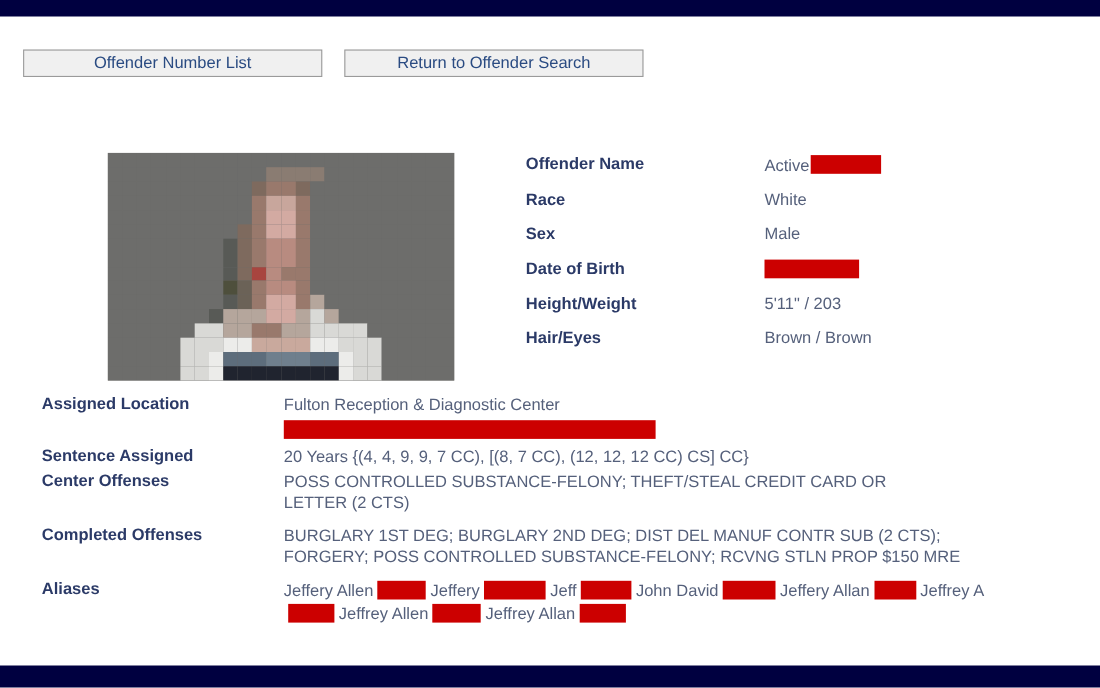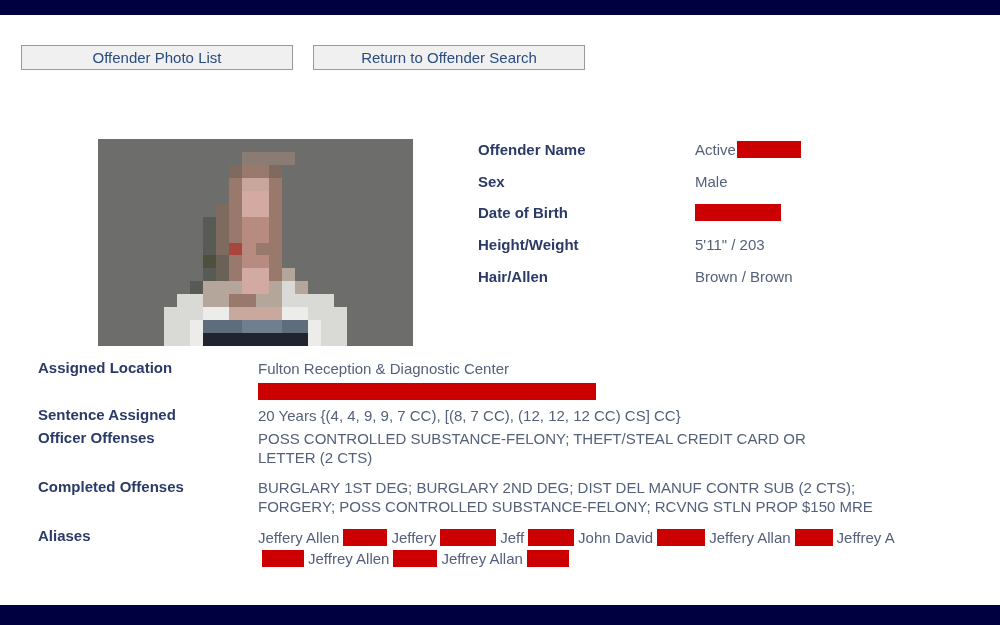--- a/index.html
+++ b/index.html
@@ -156,21 +156,21 @@
   .alias-line .redact { margin: 0 4px; }
   .spacer-sm { height: 10px; }
 </style>
 </head>
 <body>
 
 <div class="page">
 
   <div class="bar-top"></div>
 
-  <button class="btn" id="btn-photo-list">Offender Photo List</button>
+  <button class="btn" id="btn-photo-list">Offender Number List</button>
 
   <button class="btn" id="btn-return-search">Return to Offender Search</button>
 
   <div class="photo-frame">
     <div class="photo-grid" id="photo-grid">
         <i style="background: rgb(109, 109, 107);"></i>
         <i style="background: rgb(109, 109, 107);"></i>
         <i style="background: rgb(109, 109, 107);"></i>
         <i style="background: rgb(109, 109, 107);"></i>
         <i style="background: rgb(109, 109, 107);"></i>
@@ -555,33 +555,37 @@
         <i style="background: rgb(109, 109, 107);"></i>
       </div>
   </div>
 
   <div class="field-list-top" id="summary-fields">
       <div class="frow">
         <span class="lab">Offender Name</span>
         <span class="val"><span>Active</span><span class="redact" style="width: 64px; margin-left: 1px;"></span></span>
       </div>
       <div class="frow">
+        <span class="lab">Race</span>
+        <span class="val"><span>White</span></span>
+      </div>
+      <div class="frow">
         <span class="lab">Sex</span>
         <span class="val"><span>Male</span></span>
       </div>
       <div class="frow">
         <span class="lab">Date of Birth</span>
         <span class="val"><span class="redact" style="width: 86px;"></span></span>
       </div>
       <div class="frow">
         <span class="lab">Height/Weight</span>
         <span class="val"><span>5'11" / 203</span></span>
       </div>
       <div class="frow">
-        <span class="lab">Hair/Allen</span>
+        <span class="lab">Hair/Eyes</span>
         <span class="val"><span>Brown / Brown</span></span>
       </div>
     </div>
 
   <div class="detail-block">
 
     <div class="drow">
       <span class="dlab">Assigned Location</span>
       <div class="dval">Fulton Reception &amp; Diagnostic Center</div>
     </div>
@@ -592,21 +596,21 @@
       </div>
     </div>
 
 
     <div class="drow">
       <span class="dlab">Sentence Assigned</span>
       <div class="dval">20 Years {(4, 4, 9, 9, 7 CC), [(8, 7 CC), (12, 12, 12 CC) CS] CC}</div>
     </div>
 
     <div class="drow multiline">
-      <span class="dlab">Officer Offenses</span>
+      <span class="dlab">Center Offenses</span>
       <div class="dval" style="width:600px">POSS CONTROLLED SUBSTANCE-FELONY; THEFT/STEAL CREDIT CARD OR LETTER (2 CTS)</div>
     </div>
 
     <div class="spacer-sm"></div>
 
     <div class="drow multiline">
       <span class="dlab">Completed Offenses</span>
       <div class="dval" style="width:640px">BURGLARY 1ST DEG; BURGLARY 2ND DEG; DIST DEL MANUF CONTR SUB (2 CTS); FORGERY; POSS CONTROLLED SUBSTANCE-FELONY; RCVNG STLN PROP $150 MRE</div>
     </div>
 

